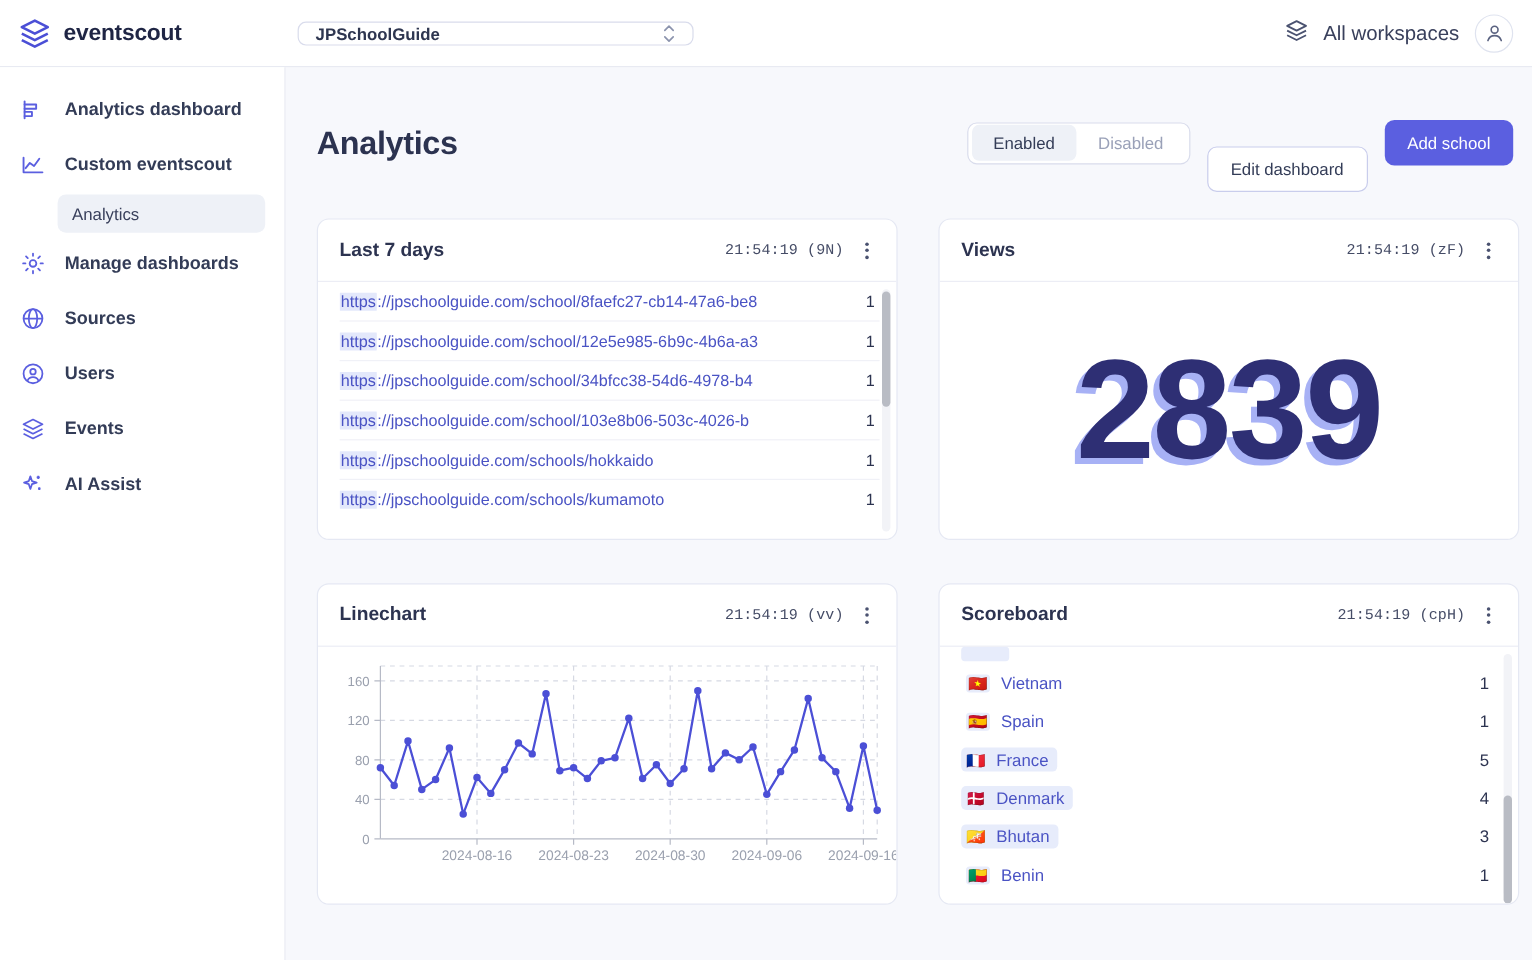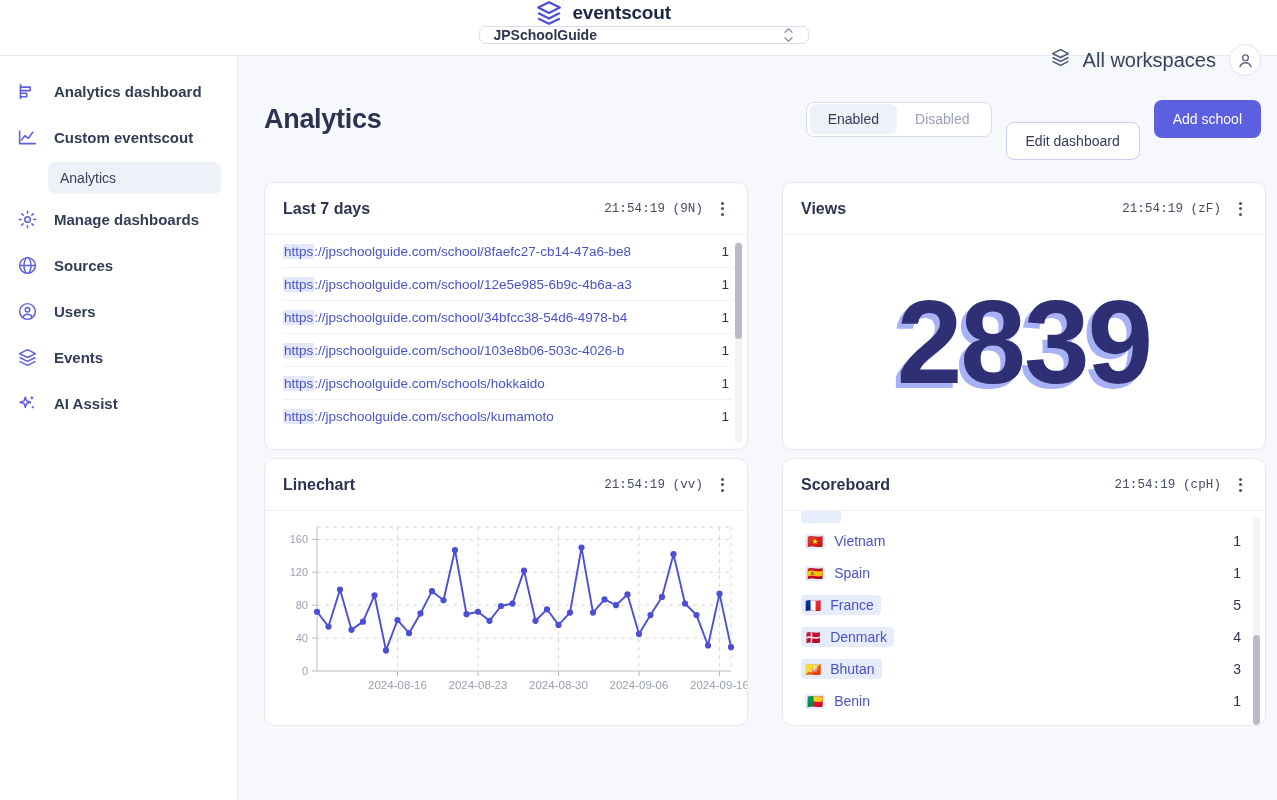--- a/index.html
+++ b/index.html
@@ -10,21 +10,21 @@
     overflow: hidden;
     color: #323a52;
   }
 
   
   .topbar {
     position: absolute; top: 0; left: 0;
     width: 1277px; height: 56px;
     background: #ffffff;
     border-bottom: 1px solid #e8eaf2;
-    display: flex; align-items: center; flex-direction: column;
+    display: flex; align-items: center;
   }
   .brand { display: flex; align-items: center; gap: 11px; padding-left: 16px; width: 238px; }
   .brand-logo { width: 26px; height: 26px; display: block; }
   .brand-name { font-size: 19px; font-weight: bold; color: #1f2544; letter-spacing: -0.2px; }
 
   .ws-select {
     margin-left: 10px;
     width: 330px; height: 20px;
     border: 1px solid #d9dcec; border-radius: 7px;
     background: #fff;
@@ -32,21 +32,21 @@
     padding: 0 14px;
     font-size: 14px; font-weight: bold; color: #2e3650;
     cursor: pointer;
   }
   .chev { display: flex; flex-direction: column; gap: 2px; align-items: center; color: #8b93ad; }
   .chev svg { display: block; }
 
   .topbar-right {
     margin-left: auto; display: flex; align-items: center; gap: 13px; padding-right: 16px;
   }
-  .ws-all { display: flex; align-items: center; gap: 12px; font-size: 20px; color: #39405c; cursor: pointer; }
+  .ws-all { display: flex; align-items: center; gap: 12px; font-size: 17px; color: #39405c; cursor: pointer; }
   .avatar {
     width: 32px; height: 32px; border-radius: 50%;
     border: 1px solid #dfe3ef; background: #fff;
     display: flex; align-items: center; justify-content: center;
     color: #5a6280; cursor: pointer;
   }
 
   
   .sidebar {
     position: absolute; top: 56px; left: 0;
@@ -100,21 +100,21 @@
   .btn-primary {
     height: 38px; padding: 0 19px; border-radius: 8px;
     border: none; background: #5b5fe0; color: #fff;
     font-size: 14px; cursor: pointer; font-family: inherit;
     display: flex; align-items: center;
   }
 
   
   .grid {
     display: grid; grid-template-columns: 484px 484px;
-    gap: 8px 34px;
+    gap: 36px 34px;
     padding: 22px 22px 0 26px;
   }
   .card {
     background: #fff; border: 1px solid #e5e8f3; border-radius: 10px;
     height: 268px; display: flex; flex-direction: column; overflow: hidden;
   }
   .card-head {
     height: 52px; flex: 0 0 52px;
     border-bottom: 1px solid #ecedf5;
     display: flex; align-items: center; padding: 0 12px 0 18px;

